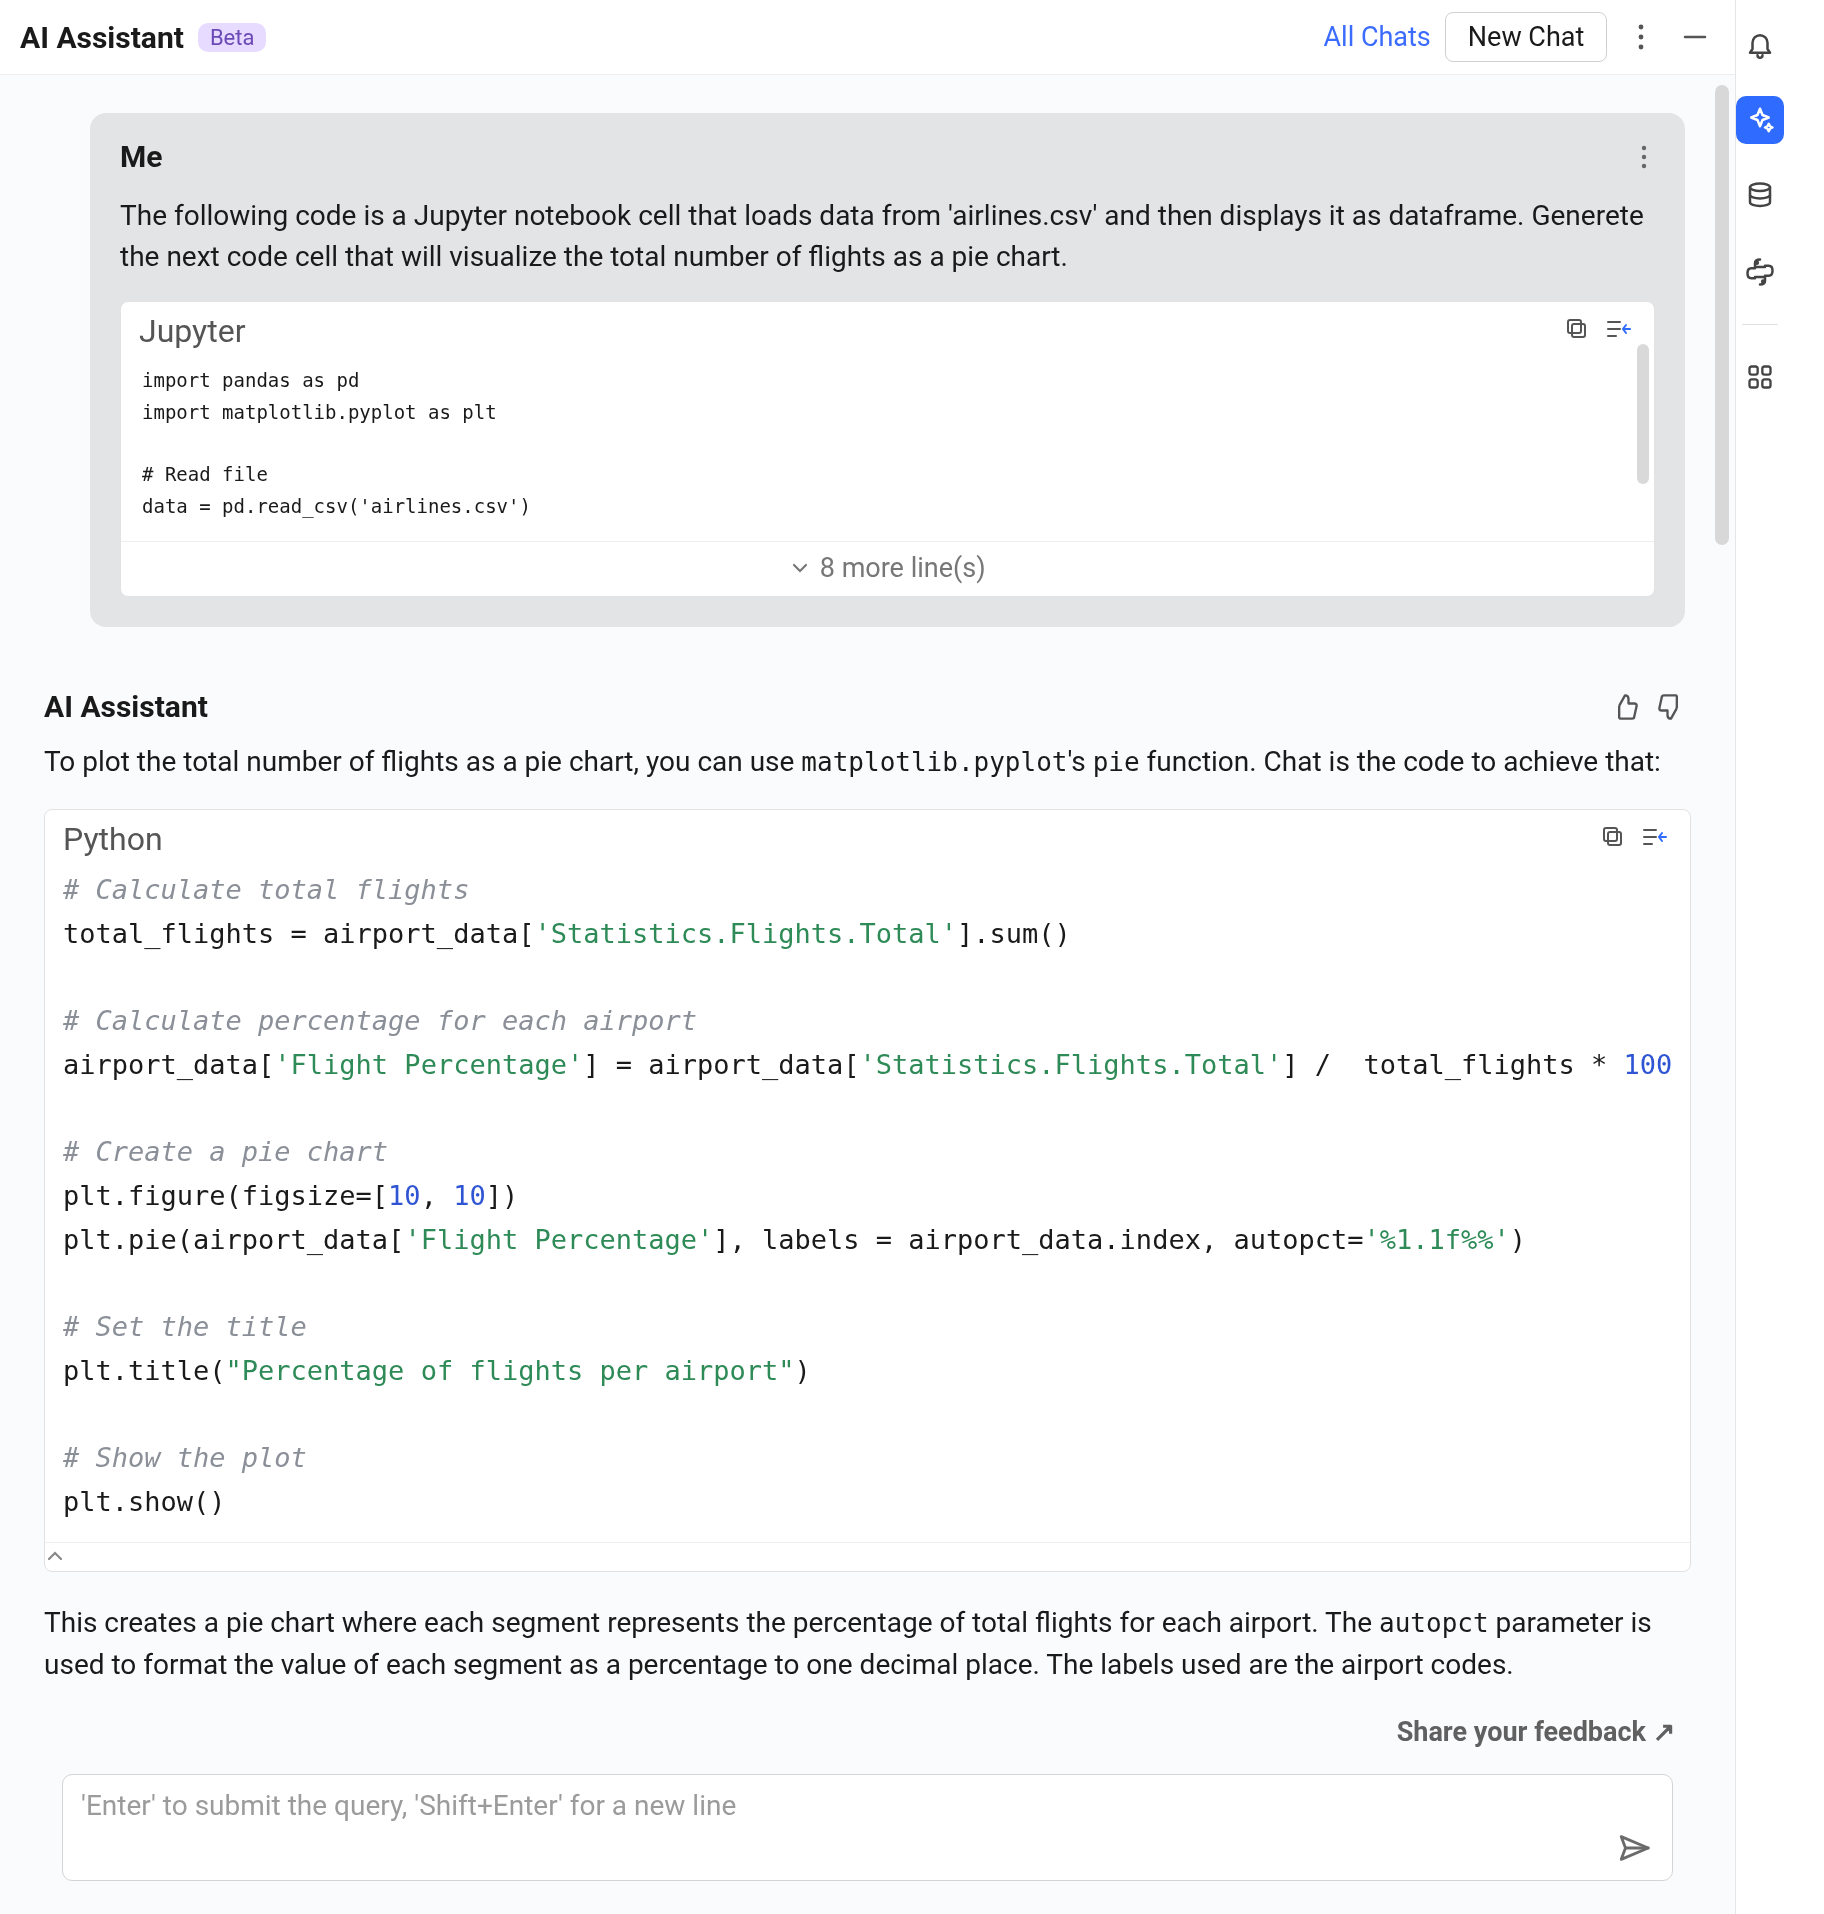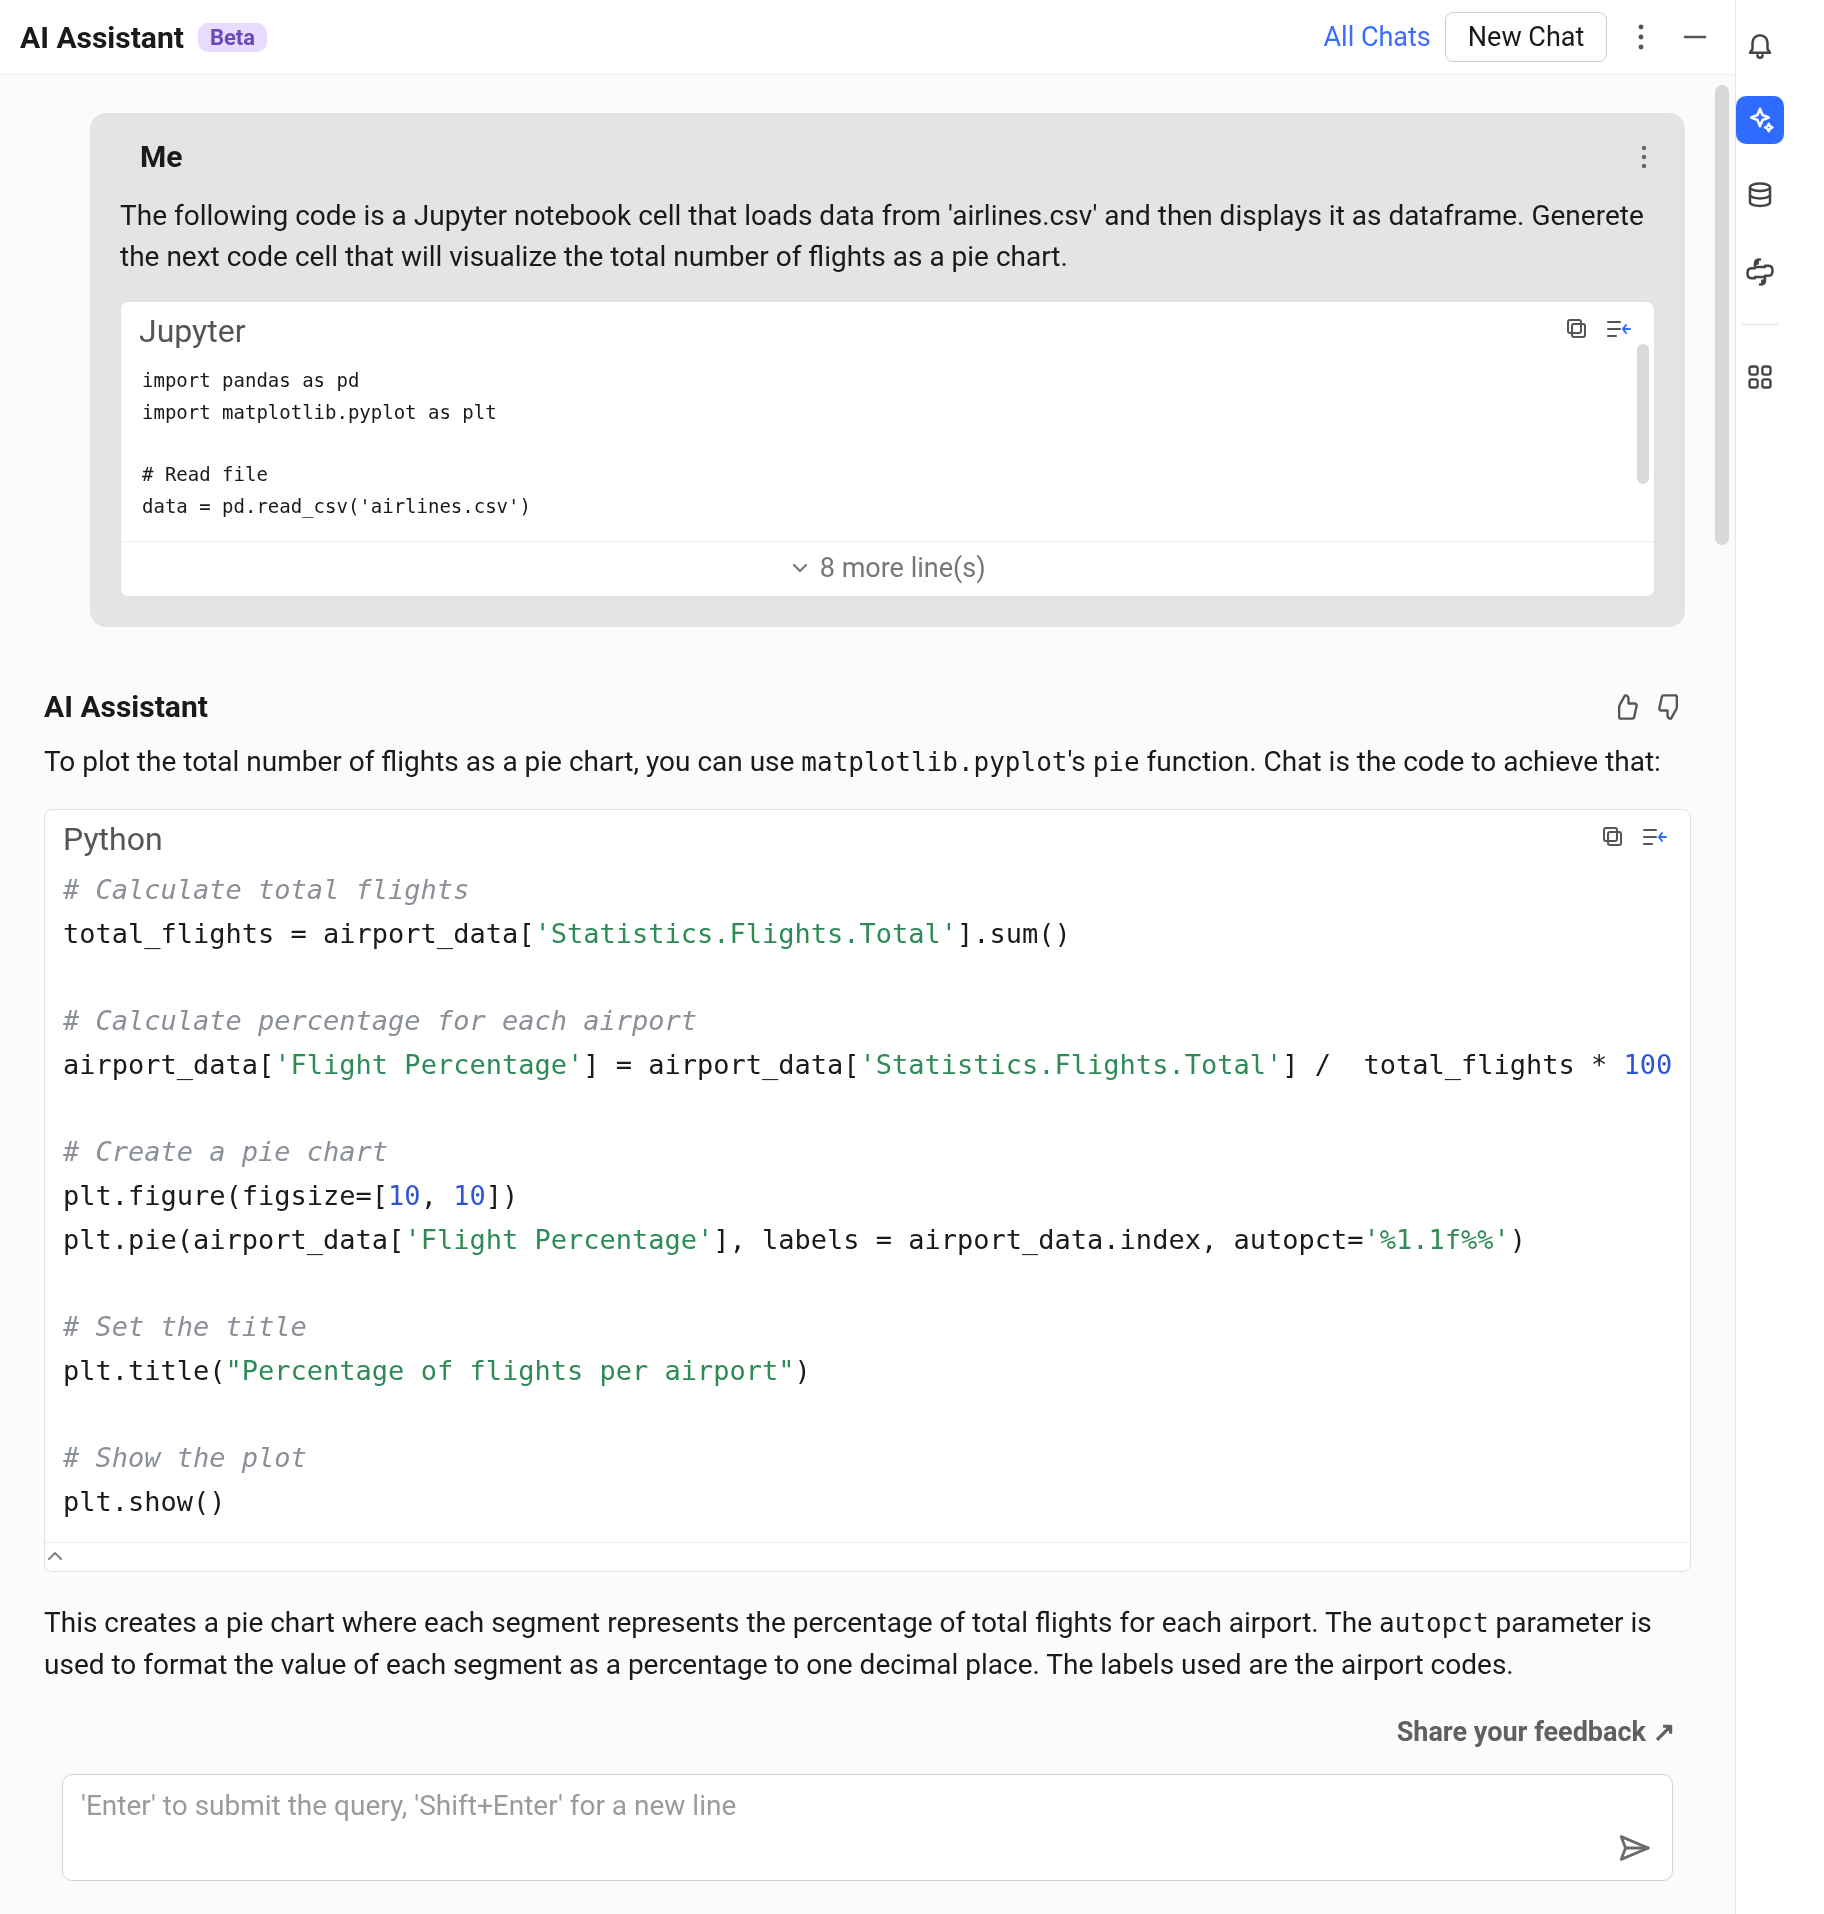--- a/index.html
+++ b/index.html
@@ -50,21 +50,21 @@
     gap: 14px;
   }
   .header-title {
     font-weight: 700;
     font-size: 30px;
   }
   .beta-badge {
     background: #e7dbff;
     color: #6b4ab8;
     font-size: 22px;
-    font-weight: 700;
+    font-weight: 400;
     padding: 2px 12px;
     border-radius: 10px;
   }
   .header-spacer { flex:1; }
   .header-link {
     color: #3b6cff;
     font-size: 27px;
     cursor:pointer;
   }
   .header-btn {
@@ -103,21 +103,21 @@
 
   
   .me-bubble {
     background:#e3e4e6;
     border-radius:16px;
     padding: 26px 30px 30px 30px;
     margin-left: 50px;
     margin-right: 10px;
     position:relative;
   }
-  .me-head { display:flex; align-items:center;margin-left:20px; }
+  .me-head { display:flex; align-items:center; }
   .me-label { font-weight:700; font-size:30px; }
   .me-menu { margin-left:auto; color:#666; cursor:pointer; padding:4px 8px;}
   .me-text { margin-top:22px; font-size:28px; line-height:1.45; }
 
   .code-card {
     background:#fff;
     border:1px solid #e2e2e2;
     border-radius:8px;
     margin-top:24px;
     position:relative;

